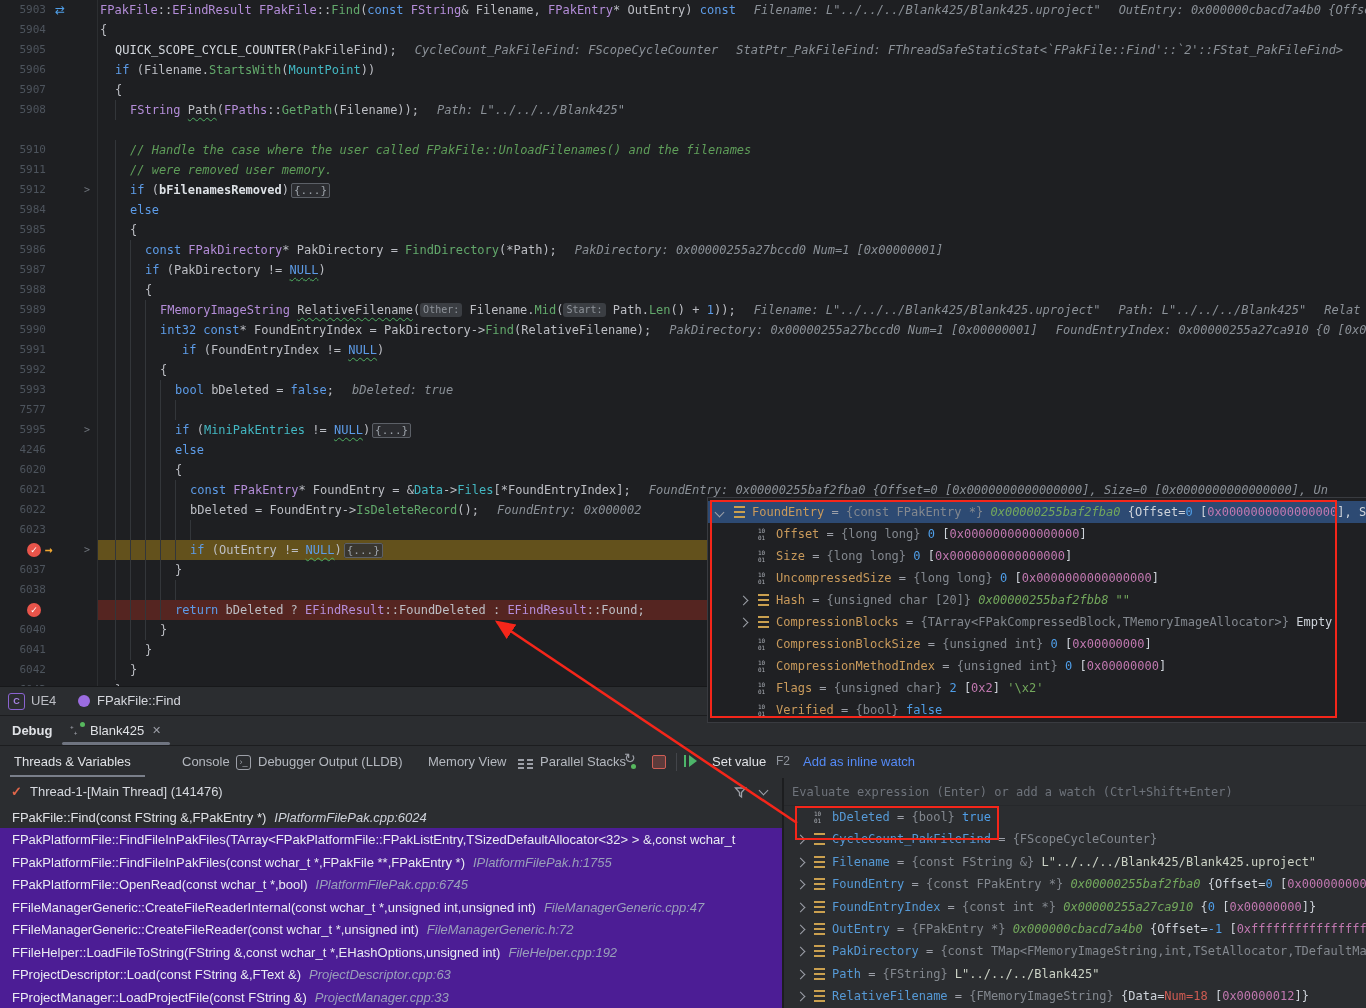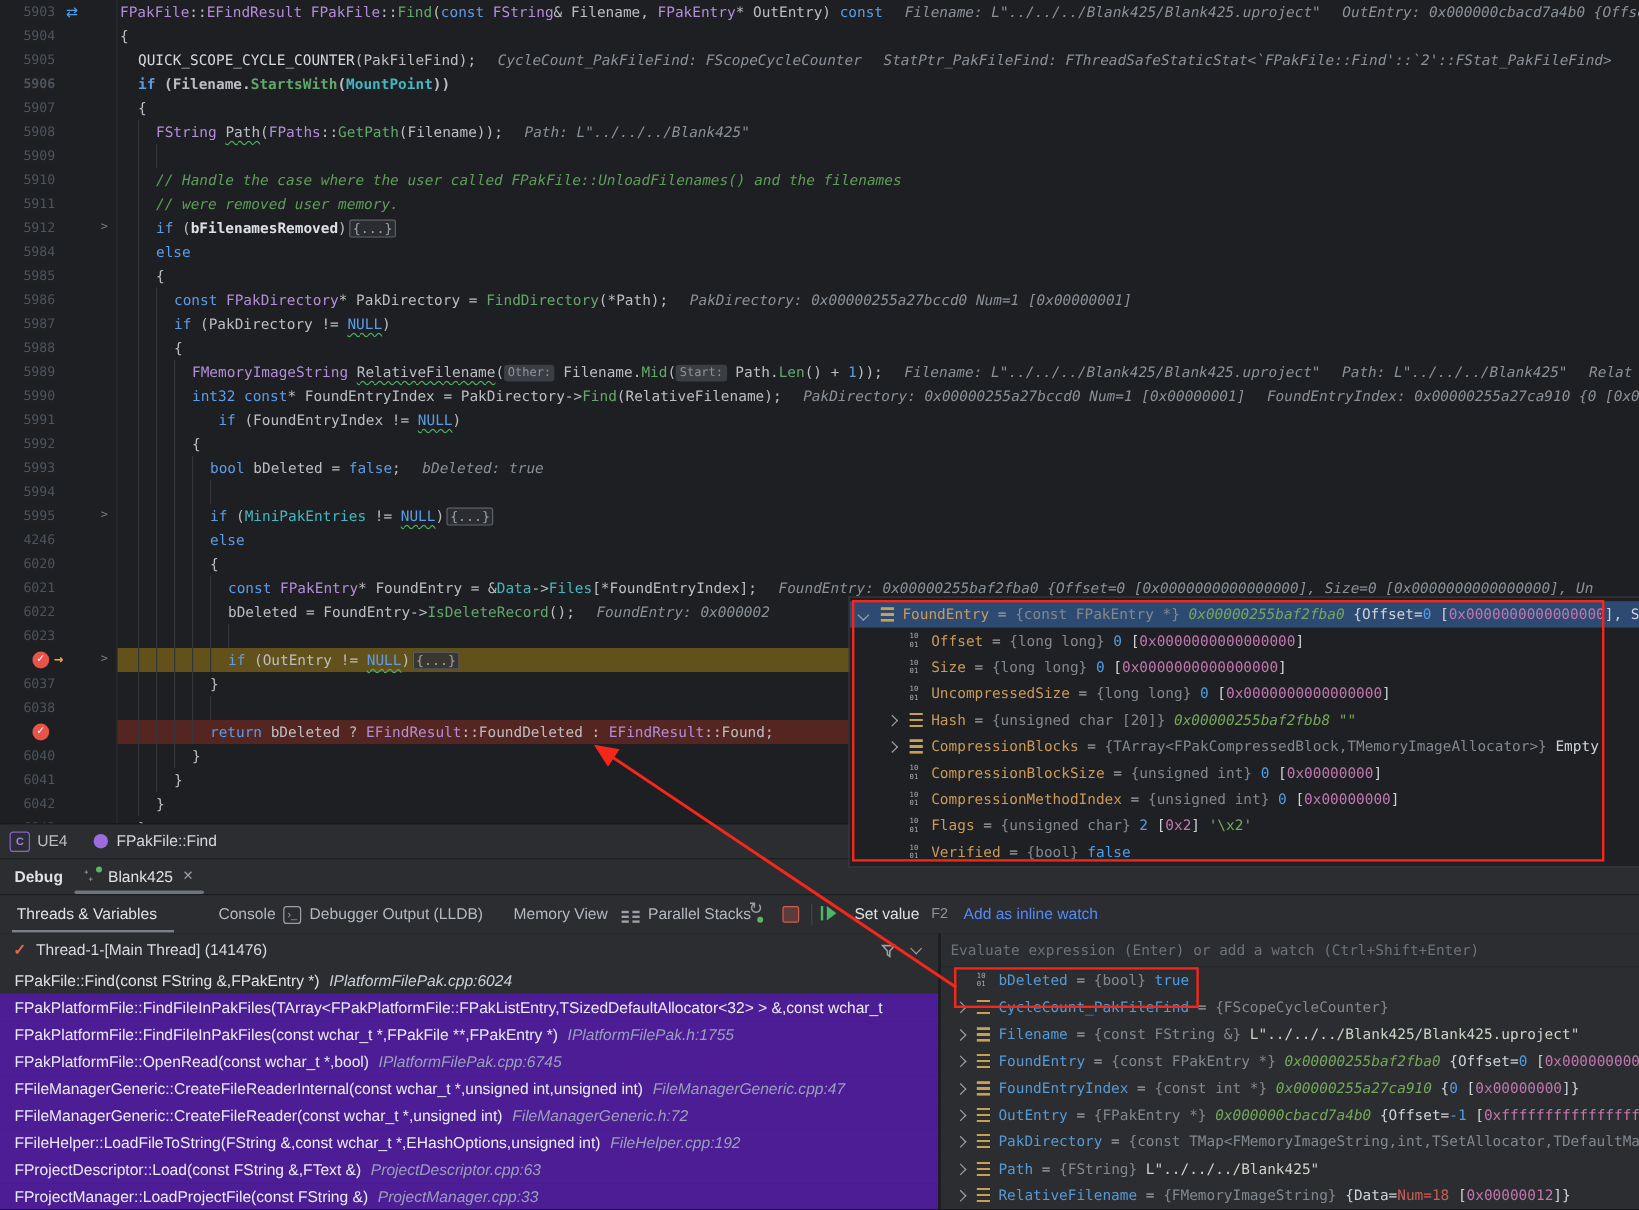--- a/index.html
+++ b/index.html
@@ -99,38 +99,37 @@
 </head>
 <body>
 
 <div id="app">
 
   <div id="editor">
     <div class="gutsep"></div>
   <div class="eline" style="top: 0px;"><div class="lnum">5903</div><div class="recic">⇄</div><div class="codespan" style="left: 100px;"><span class="s-t">FPakFile</span><span class="s-v">::</span><span class="s-t">EFindResult</span><span class="s-v"> </span><span class="s-t">FPakFile</span><span class="s-v">::</span><span class="s-f">Find</span><span class="s-v">(</span><span class="s-k">const</span><span class="s-v"> </span><span class="s-t">FString</span><span class="s-v">&amp; Filename, </span><span class="s-t">FPakEntry</span><span class="s-v">* OutEntry) </span><span class="s-k">const</span><span class="hint">Filename: L"../../../Blank425/Blank425.uproject"</span><span class="hint">OutEntry: 0x000000cbacd7a4b0 {Offset=-1 [0xffffffffff</span></div></div>
       <div class="eline" style="top: 20px;"><div class="lnum">5904</div><div class="codespan" style="left: 100px;"><span class="s-v">{</span></div></div>
       <div class="eline" style="top: 40px;"><div class="lnum">5905</div><div class="codespan" style="left: 115px;"><span class="s-M">QUICK_SCOPE_CYCLE_COUNTER</span><span class="s-v">(PakFileFind);</span><span class="hint">CycleCount_PakFileFind: FScopeCycleCounter</span><span class="hint">StatPtr_PakFileFind: FThreadSafeStaticStat&lt;`FPakFile::Find'::`2'::FStat_PakFileFind&gt;</span></div></div>
-      <div class="eline" style="top: 60px; font-weight: bold;"><div class="lnum">5906</div><div class="codespan" style="left: 115px;"><span class="s-k">if</span><span class="s-v"> (Filename.</span><span class="s-f">StartsWith</span><span class="s-v">(</span><span class="s-m">MountPoint</span><span class="s-v">))</span></div></div>
+      <div class="eline" style="top: 60px;"><div class="lnum">5906</div><div class="codespan" style="left: 115px;"><span class="s-k">if</span><span class="s-v"> (Filename.</span><span class="s-f">StartsWith</span><span class="s-v">(</span><span class="s-m">MountPoint</span><span class="s-v">))</span></div></div>
       <div class="eline" style="top: 80px;"><div class="lnum">5907</div><div class="codespan" style="left: 115px;"><span class="s-v">{</span></div></div>
       <div class="eline" style="top: 100px;"><div class="ig" style="left: 115px;"></div><div class="lnum">5908</div><div class="codespan" style="left: 130px;"><span class="s-t">FString</span><span class="s-v"> </span><span class="s-w">Path</span><span class="s-v">(</span><span class="s-t">FPaths</span><span class="s-v">::</span><span class="s-f">GetPath</span><span class="s-v">(Filename));</span><span class="hint">Path: L"../../../Blank425"</span></div></div>
-      <div class="eline" style="top: 120px;"><div class="ig" style="left: 115px;"></div><div class="ig" style="left: 130px;"></div><div class="lnum">5909</div><div class="codespan" style="left: 130px;"></div></div>
       <div class="eline" style="top: 140px;"><div class="ig" style="left: 115px;"></div><div class="lnum">5910</div><div class="codespan" style="left: 130px;"><span class="s-c">// Handle the case where the user called FPakFile::UnloadFilenames() and the filenames</span></div></div>
       <div class="eline" style="top: 160px;"><div class="ig" style="left: 115px;"></div><div class="lnum">5911</div><div class="codespan" style="left: 130px;"><span class="s-c">// were removed user memory.</span></div></div>
       <div class="eline" style="top: 180px;"><div class="ig" style="left: 115px;"></div><div class="lnum">5912</div><div class="farr">&gt;</div><div class="codespan" style="left: 130px;"><span class="s-k">if</span><span class="s-v"> (</span><span class="s-B">bFilenamesRemoved</span><span class="s-v">)</span><span class="s-fd">{...}</span></div></div>
       <div class="eline" style="top: 200px;"><div class="ig" style="left: 115px;"></div><div class="lnum">5984</div><div class="codespan" style="left: 130px;"><span class="s-k">else</span></div></div>
       <div class="eline" style="top: 220px;"><div class="ig" style="left: 115px;"></div><div class="lnum">5985</div><div class="codespan" style="left: 130px;"><span class="s-v">{</span></div></div>
       <div class="eline" style="top: 240px;"><div class="ig" style="left: 115px;"></div><div class="ig" style="left: 130px;"></div><div class="lnum">5986</div><div class="codespan" style="left: 145px;"><span class="s-k">const</span><span class="s-v"> </span><span class="s-t">FPakDirectory</span><span class="s-v">* PakDirectory = </span><span class="s-f">FindDirectory</span><span class="s-v">(*Path);</span><span class="hint">PakDirectory: 0x00000255a27bccd0 Num=1 [0x00000001]</span></div></div>
       <div class="eline" style="top: 260px;"><div class="ig" style="left: 115px;"></div><div class="ig" style="left: 130px;"></div><div class="lnum">5987</div><div class="codespan" style="left: 145px;"><span class="s-k">if</span><span class="s-v"> (PakDirectory != </span><span class="s-n">NULL</span><span class="s-v">)</span></div></div>
       <div class="eline" style="top: 280px;"><div class="ig" style="left: 115px;"></div><div class="ig" style="left: 130px;"></div><div class="lnum">5988</div><div class="codespan" style="left: 145px;"><span class="s-v">{</span></div></div>
       <div class="eline" style="top: 300px;"><div class="ig" style="left: 115px;"></div><div class="ig" style="left: 130px;"></div><div class="ig" style="left: 145px;"></div><div class="lnum">5989</div><div class="codespan" style="left: 160px;"><span class="s-t">FMemoryImageString</span><span class="s-v"> </span><span class="s-w">RelativeFilename</span><span class="s-v">(</span><span class="s-pill">Other:</span><span class="s-v"> Filename.</span><span class="s-f">Mid</span><span class="s-v">(</span><span class="s-pill">Start:</span><span class="s-v"> Path.</span><span class="s-f">Len</span><span class="s-v">() + </span><span class="s-k">1</span><span class="s-v">));</span><span class="hint">Filename: L"../../../Blank425/Blank425.uproject"</span><span class="hint">Path: L"../../../Blank425"</span><span class="hint">Relat</span></div></div>
       <div class="eline" style="top: 320px;"><div class="ig" style="left: 115px;"></div><div class="ig" style="left: 130px;"></div><div class="ig" style="left: 145px;"></div><div class="lnum">5990</div><div class="codespan" style="left: 160px;"><span class="s-k">int32</span><span class="s-v"> </span><span class="s-k">const</span><span class="s-v">* FoundEntryIndex = PakDirectory-&gt;</span><span class="s-f">Find</span><span class="s-v">(RelativeFilename);</span><span class="hint">PakDirectory: 0x00000255a27bccd0 Num=1 [0x00000001]</span><span class="hint">FoundEntryIndex: 0x00000255a27ca910 {0 [0x00</span></div></div>
       <div class="eline" style="top: 340px;"><div class="ig" style="left: 115px;"></div><div class="ig" style="left: 130px;"></div><div class="ig" style="left: 145px;"></div><div class="lnum">5991</div><div class="codespan" style="left: 170px; margin-left: 12px;"><span class="s-k">if</span><span class="s-v"> (FoundEntryIndex != </span><span class="s-n">NULL</span><span class="s-v">)</span></div></div>
       <div class="eline" style="top: 360px;"><div class="ig" style="left: 115px;"></div><div class="ig" style="left: 130px;"></div><div class="ig" style="left: 145px;"></div><div class="lnum">5992</div><div class="codespan" style="left: 160px;"><span class="s-v">{</span></div></div>
       <div class="eline" style="top: 380px;"><div class="ig" style="left: 115px;"></div><div class="ig" style="left: 130px;"></div><div class="ig" style="left: 145px;"></div><div class="ig" style="left: 160px;"></div><div class="lnum">5993</div><div class="codespan" style="left: 175px;"><span class="s-k">bool</span><span class="s-v"> bDeleted = </span><span class="s-k">false</span><span class="s-v">;</span><span class="hint">bDeleted: true</span></div></div>
-      <div class="eline" style="top: 400px;"><div class="ig" style="left: 115px;"></div><div class="ig" style="left: 130px;"></div><div class="ig" style="left: 145px;"></div><div class="ig" style="left: 160px;"></div><div class="ig" style="left: 175px;"></div><div class="lnum">5994</div><div class="codespan" style="left: 175px;"></div></div>
+      <div class="eline" style="top: 400px;"><div class="ig" style="left: 115px;"></div><div class="ig" style="left: 130px;"></div><div class="ig" style="left: 145px;"></div><div class="ig" style="left: 160px;"></div><div class="ig" style="left: 175px;"></div><div class="lnum">7577</div><div class="codespan" style="left: 175px;"></div></div>
       <div class="eline" style="top: 420px;"><div class="ig" style="left: 115px;"></div><div class="ig" style="left: 130px;"></div><div class="ig" style="left: 145px;"></div><div class="ig" style="left: 160px;"></div><div class="lnum">5995</div><div class="farr">&gt;</div><div class="codespan" style="left: 175px;"><span class="s-k">if</span><span class="s-v"> (</span><span class="s-m">MiniPakEntries</span><span class="s-v"> != </span><span class="s-n">NULL</span><span class="s-v">)</span><span class="s-fd">{...}</span></div></div>
       <div class="eline" style="top: 440px;"><div class="ig" style="left: 115px;"></div><div class="ig" style="left: 130px;"></div><div class="ig" style="left: 145px;"></div><div class="ig" style="left: 160px;"></div><div class="lnum">4246</div><div class="codespan" style="left: 175px;"><span class="s-k">else</span></div></div>
       <div class="eline" style="top: 460px;"><div class="ig" style="left: 115px;"></div><div class="ig" style="left: 130px;"></div><div class="ig" style="left: 145px;"></div><div class="ig" style="left: 160px;"></div><div class="lnum">6020</div><div class="codespan" style="left: 175px;"><span class="s-v">{</span></div></div>
       <div class="eline" style="top: 480px;"><div class="ig" style="left: 115px;"></div><div class="ig" style="left: 130px;"></div><div class="ig" style="left: 145px;"></div><div class="ig" style="left: 160px;"></div><div class="ig" style="left: 175px;"></div><div class="lnum">6021</div><div class="codespan" style="left: 190px;"><span class="s-k">const</span><span class="s-v"> </span><span class="s-t">FPakEntry</span><span class="s-v">* FoundEntry = &amp;</span><span class="s-m">Data</span><span class="s-v">-&gt;</span><span class="s-m">Files</span><span class="s-v">[*FoundEntryIndex];</span><span class="hint">FoundEntry: 0x00000255baf2fba0 {Offset=0 [0x0000000000000000], Size=0 [0x0000000000000000], Un</span></div></div>
       <div class="eline" style="top: 500px;"><div class="ig" style="left: 115px;"></div><div class="ig" style="left: 130px;"></div><div class="ig" style="left: 145px;"></div><div class="ig" style="left: 160px;"></div><div class="ig" style="left: 175px;"></div><div class="lnum">6022</div><div class="codespan" style="left: 190px;"><span class="s-v">bDeleted = FoundEntry-&gt;</span><span class="s-f">IsDeleteRecord</span><span class="s-v">();</span><span class="hint">FoundEntry: 0x000002</span></div></div>
       <div class="eline" style="top: 520px;"><div class="ig" style="left: 115px;"></div><div class="ig" style="left: 130px;"></div><div class="ig" style="left: 145px;"></div><div class="ig" style="left: 160px;"></div><div class="ig" style="left: 175px;"></div><div class="ig" style="left: 190px;"></div><div class="lnum">6023</div><div class="codespan" style="left: 190px;"></div></div>
       <div class="eline" style="top: 540px;"><div class="hl-exec"></div><div class="ig" style="left: 115px;"></div><div class="ig" style="left: 130px;"></div><div class="ig" style="left: 145px;"></div><div class="ig" style="left: 160px;"></div><div class="ig" style="left: 175px;"></div><div class="lnum"></div><div class="bpc">✓</div><div class="earr">→</div><div class="farr">&gt;</div><div class="codespan" style="left: 190px;"><span class="s-k">if</span><span class="s-v"> (OutEntry != </span><span class="s-n">NULL</span><span class="s-v">)</span><span class="s-fd">{...}</span></div></div>
       <div class="eline" style="top: 560px;"><div class="ig" style="left: 115px;"></div><div class="ig" style="left: 130px;"></div><div class="ig" style="left: 145px;"></div><div class="ig" style="left: 160px;"></div><div class="lnum">6037</div><div class="codespan" style="left: 175px;"><span class="s-v">}</span></div></div>
       <div class="eline" style="top: 580px;"><div class="ig" style="left: 115px;"></div><div class="ig" style="left: 130px;"></div><div class="ig" style="left: 145px;"></div><div class="ig" style="left: 160px;"></div><div class="ig" style="left: 175px;"></div><div class="lnum">6038</div><div class="codespan" style="left: 175px;"></div></div>
       <div class="eline" style="top: 600px;"><div class="hl-bp"></div><div class="ig" style="left: 115px;"></div><div class="ig" style="left: 130px;"></div><div class="ig" style="left: 145px;"></div><div class="ig" style="left: 160px;"></div><div class="lnum"></div><div class="bpc">✓</div><div class="codespan" style="left: 175px;"><span class="s-k">return</span><span class="s-v"> bDeleted ? </span><span class="s-t">EFindResult</span><span class="s-v">::FoundDeleted : </span><span class="s-t">EFindResult</span><span class="s-v">::Found;</span></div></div>

